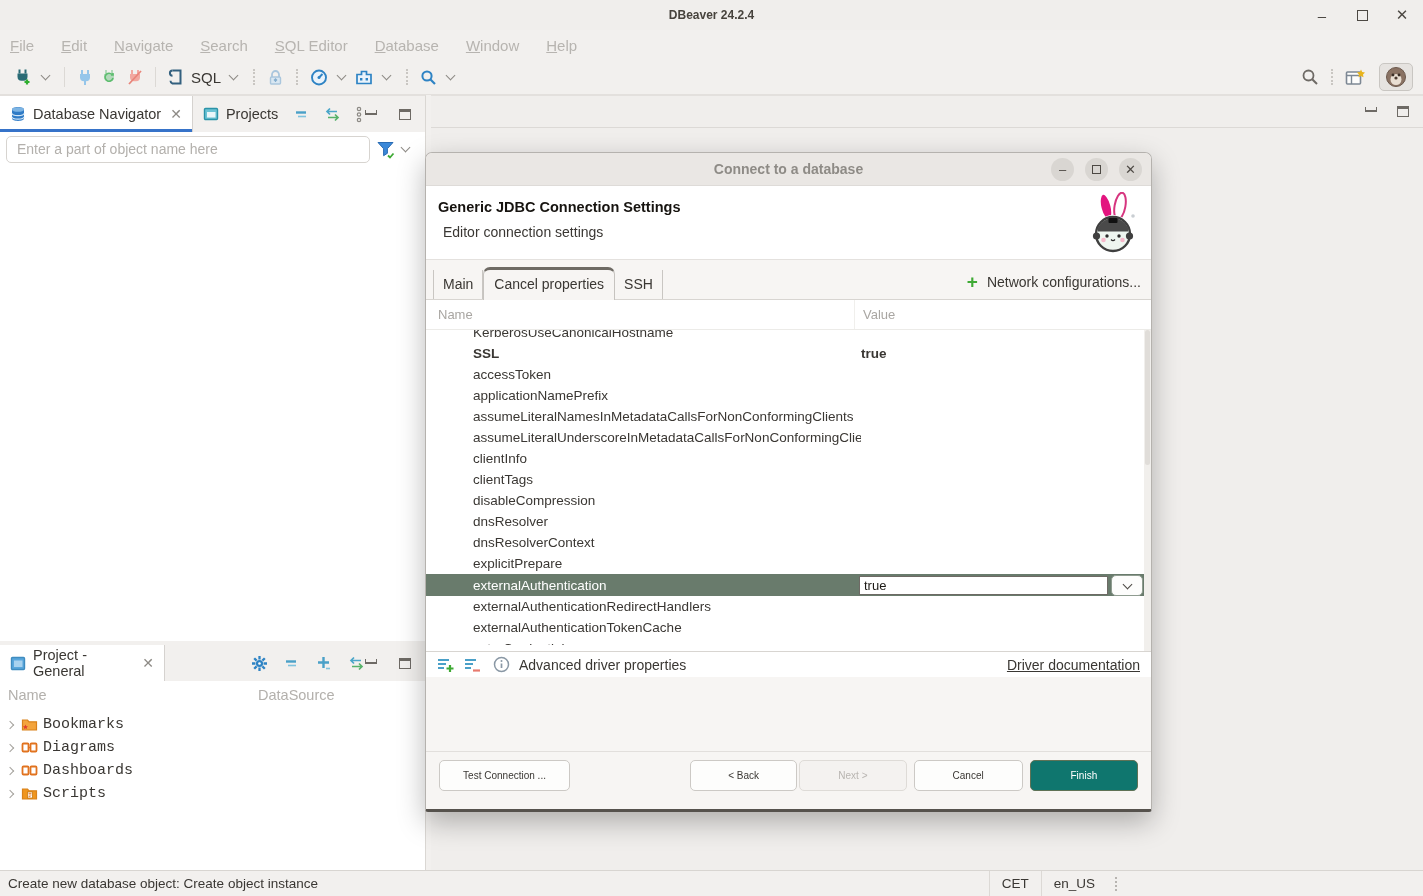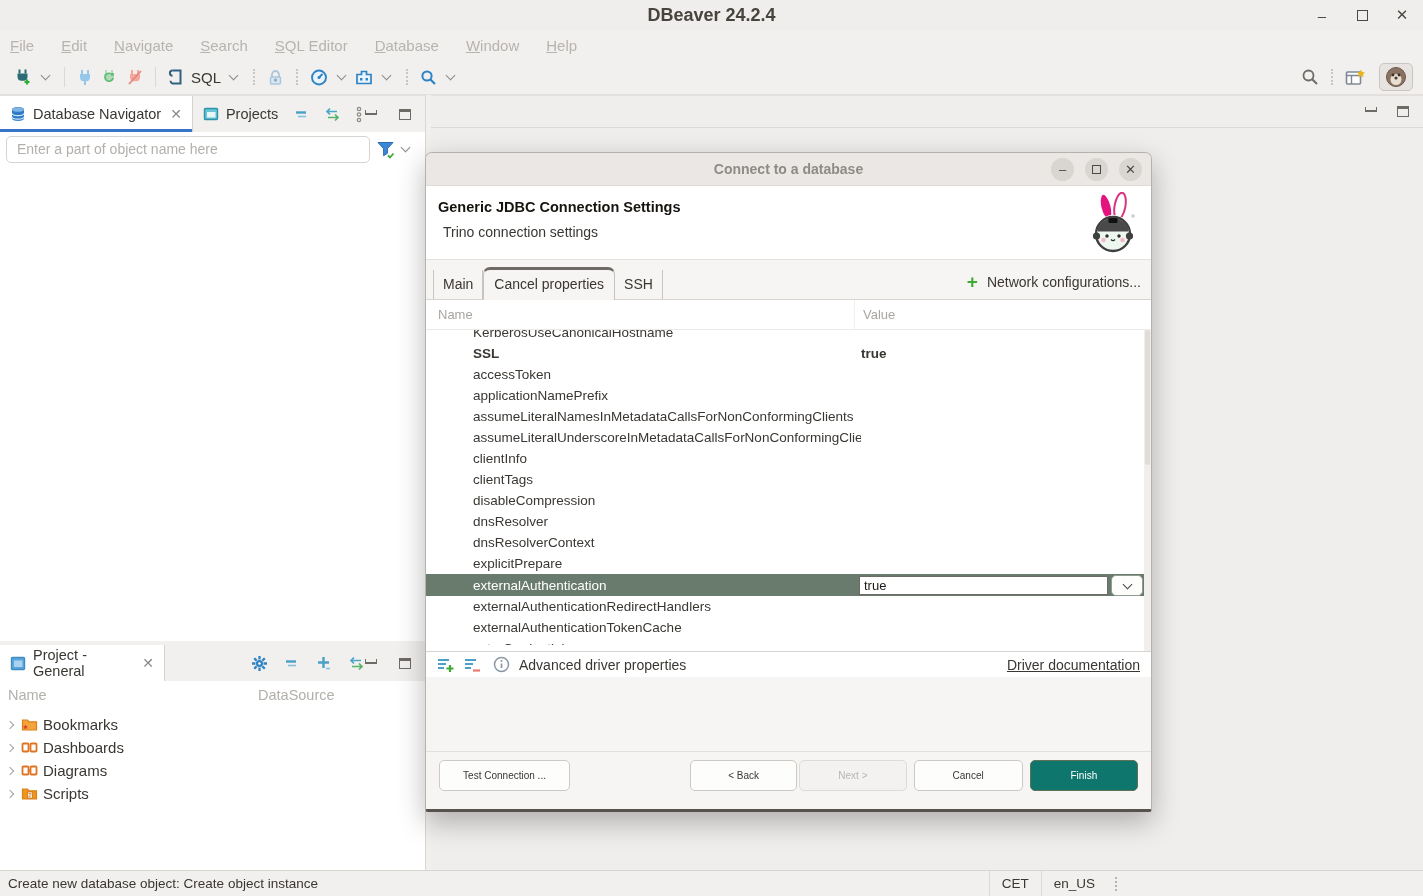--- a/index.html
+++ b/index.html
@@ -4,21 +4,21 @@
 <style>
   * { box-sizing: border-box; margin: 0; padding: 0; }
   html,body { width:1423px; height:896px; }
   body {
     font-family: "Liberation Sans", sans-serif;
     background:#f2f0ee; color:#3a3733; overflow:hidden; position:relative;
     font-size:14px;
   }
   
   .titlebar { height:30px; background:#f0eeec; display:flex; align-items:center; justify-content:center; position:relative; }
-  .titlebar .title { font-size:18px; font-weight:700; color:#47433d; }
+  .titlebar .title { font-size:12px; font-weight:700; color:#47433d; }
   .win-controls { position:absolute; right:14px; top:0; height:30px; display:flex; align-items:center; gap:26px; color:#4c4843; }
   .wc { width:14px; height:14px; display:flex; align-items:center; justify-content:center; font-size:15px; cursor:default; }
   .wc .sq { width:11px; height:11px; border:1.5px solid #4c4843; }
   .menubar { height:30px; display:flex; align-items:center; gap:27px; padding-left:10px; }
   .menu-item { display:inline-block; font-size:15px; color:#b7b4b0; }
   .menu-item::first-letter { text-decoration: underline; }
   .toolbar { height:35px; display:flex; align-items:center; padding-left:10px; border-bottom:1px solid #e3e0dd; }
   .tbtn { display:flex; align-items:center; justify-content:center; height:26px; padding:0 3px; }
   .chev { width:7px; height:7px; border-right:1.6px solid #8d8a85; border-bottom:1.6px solid #8d8a85; transform:rotate(45deg); margin:-3px 4px 0 4px; }
   .vsep { width:1px; height:20px; background:#dcd9d5; margin:0 8px; }
@@ -39,21 +39,21 @@
   .ico-min { width:12px; height:5px; border-bottom:2px solid #6e6a65; border-left:1px solid #6e6a65; border-right:1px solid #6e6a65; margin-top:-4px; }
   .ico-max { width:12px; height:11px; border:1px solid #6e6a65; border-top:3px solid #6e6a65; }
   .filter-row { height:34px; display:flex; align-items:center; padding:0 6px; background:#fff; }
   .filter-input { flex:1; height:27px; border:1px solid #d7d4d0; border-radius:5px; padding:0 10px; font-size:14px; color:#3a3733; font-family:"Liberation Sans",sans-serif; outline:none; background:#fff; }
   .filter-input::placeholder { color:#b3b0ac; }
   .filter-icons { display:flex; align-items:center; gap:2px; padding:0 6px; }
 
   .project-panel { position:absolute; top:550px; left:0; width:426px; bottom:0; background:#fff; border-right:1px solid #dad7d3; }
   .col-headers { height:28px; display:flex; align-items:center; font-size:14.5px; color:#b3b0ac; }
   .col-name { padding-left:8px; width:258px; }
-  .tree { padding-top:4px; }
+  .tree { padding-top:4px;font-family:Liberation Mono, monospace; }
   .tree-row { height:23px; display:flex; align-items:center; padding-left:7px; gap:5px; font-size:15px; color:#3a3733; }
   .tw-caret { width:6px; height:6px; border-right:1.4px solid #a5a29d; border-bottom:1.4px solid #a5a29d; transform:rotate(-45deg); margin-right:3px; }
 
   .editor-area { position:absolute; top:0; left:431px; right:0; bottom:0; background:#f0eeec; border-top:1px solid #e3e0dd; }
   .editor-topbar { height:32px; border-bottom:1px solid #dcd9d6; display:flex; align-items:center; justify-content:flex-end; gap:20px; padding-right:14px; }
 
   
   .statusbar { position:absolute; left:0; right:0; bottom:0; height:26px; background:#f2f0ee; border-top:1px solid #d8d5d1; display:flex; align-items:center; font-size:13.5px; color:#3a3733; }
   .status-msg { padding-left:8px; }
   .status-right { margin-left:auto; display:flex; align-items:center; height:100%; margin-right:306px; }
@@ -394,34 +394,34 @@
             </svg>
         </span>
         <span>Bookmarks</span>
       </div>
       <div class="tree-row">
         <span class="tw-caret"></span>
         <span>
           <svg width="17" height="15" viewBox="0 0 17 15">
               <rect x="1.5" y="3.5" width="6" height="8" rx="1" fill="#fff" stroke="#e1731f" stroke-width="1.8"></rect>
               <rect x="9.5" y="3.5" width="6" height="8" rx="1" fill="#fff" stroke="#e1731f" stroke-width="1.8"></rect>
-            </svg>
-        </span>
-        <span>Dashboards</span>
+              <path d="M7.5 7.5h2" stroke="#e1731f" stroke-width="1.4"></path>
+            </svg>
+        </span>
+        <span>Diagrams</span>
       </div>
       <div class="tree-row">
         <span class="tw-caret"></span>
         <span>
           <svg width="17" height="15" viewBox="0 0 17 15">
               <rect x="1.5" y="3.5" width="6" height="8" rx="1" fill="#fff" stroke="#e1731f" stroke-width="1.8"></rect>
               <rect x="9.5" y="3.5" width="6" height="8" rx="1" fill="#fff" stroke="#e1731f" stroke-width="1.8"></rect>
-              <path d="M7.5 7.5h2" stroke="#e1731f" stroke-width="1.4"></path>
-            </svg>
-        </span>
-        <span>Diagrams</span>
+            </svg>
+        </span>
+        <span>Dashboards</span>
       </div>
       <div class="tree-row">
         <span class="tw-caret"></span>
         <span>
           <svg width="17" height="15" viewBox="0 0 17 15">
               <path d="M1.5 3h5l1.5 1.8h7.5V13h-14z" fill="#f0961e" stroke="#d9821b" stroke-width="1.2"></path>
               <rect x="6.5" y="6" width="5" height="6" fill="#fff" stroke="#c8790f" stroke-width=".8"></rect>
               <path d="M7.5 7.5h3M7.5 9h3M7.5 10.5h2" stroke="#e1731f" stroke-width=".8"></path>
             </svg>
         </span>
@@ -445,21 +445,21 @@
       <span class="dlg-cbtn">–</span>
       <span class="dlg-cbtn">
           <span class="sq"></span>
         </span>
       <span class="dlg-cbtn">✕</span>
     </div>
   </div>
 
   <div class="dlg-header">
     <div class="dlg-heading">Generic JDBC Connection Settings</div>
-    <div class="dlg-subheading">Trino connection settings</div>
+    <div class="dlg-subheading">Editor connection settings</div>
     <span class="mascot">
       <svg width="50" height="62" viewBox="0 0 50 62">
         <ellipse cx="18" cy="15" rx="6" ry="14" fill="#e3147f" stroke="#fff" stroke-width="3" transform="rotate(-14 18 15)"></ellipse>
         <ellipse cx="32" cy="14" rx="5.4" ry="13.5" fill="#fff" stroke="#d6357f" stroke-width="2" transform="rotate(10 32 14)"></ellipse>
         <circle cx="25" cy="42" r="19" fill="#fff"></circle>
         <circle cx="25" cy="42" r="17" fill="#eef6f0" stroke="#3f3f3f" stroke-width="2.4"></circle>
         <path d="M9.3 36.5a17 17 0 0 1 31.4 0l-.5 3H9.8z" fill="#4a4a4a"></path>
         <rect x="20.5" y="26" width="9" height="5" rx="1" fill="#111"></rect>
         <circle cx="8.5" cy="44" r="3.6" fill="#3f3f3f"></circle>
         <circle cx="41.5" cy="44" r="3.6" fill="#3f3f3f"></circle>

